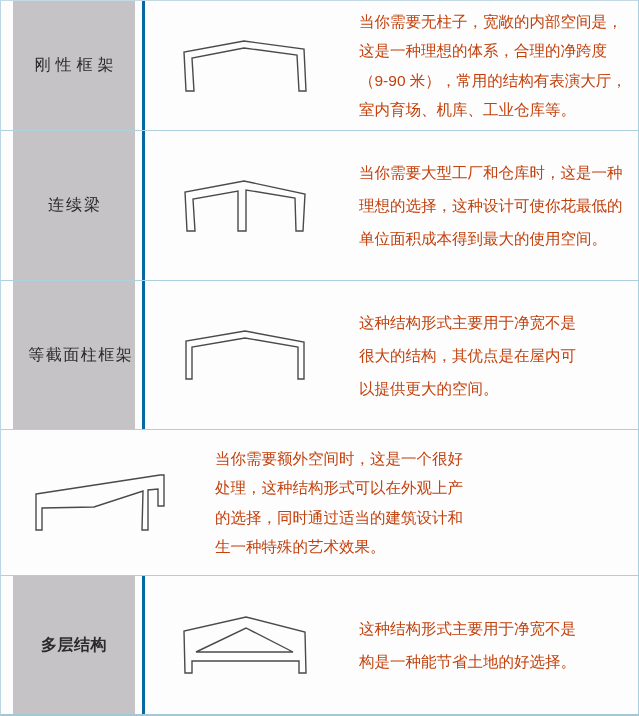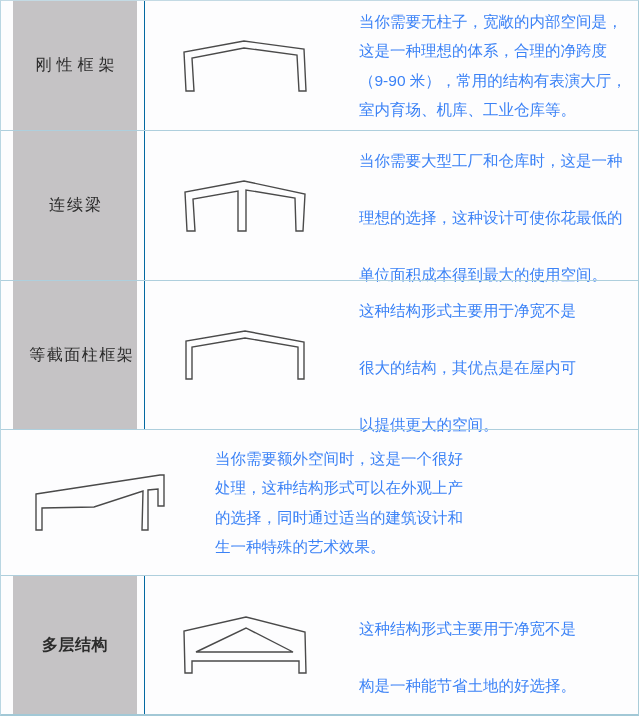--- a/index.html
+++ b/index.html
@@ -23,21 +23,21 @@
   .row + .row { border-top: 1px solid #aecfdd; }
   .row.r1 { height: 129px; }
   .row.r2 { height: 149px; }
   .row.r3 { height: 148px; }
   .row.r4 { height: 145px; }
   .row.r5 { flex: 1; }
 
   .label-col {
     width: 144px; flex: none;
     box-sizing: border-box;
-    border-right: 1px solid #0369a1;
+    border-right: 3px solid #0369a1;
     background: #fdfdfe;
     display: flex;
   }
   .label-bg {
     flex: 1;
     margin: 0 7px 0 12px;
     background: #c5c3c5;
     display: flex; align-items: center; justify-content: center;
   }
   .label {
@@ -63,24 +63,24 @@
     stroke-linejoin: miter;
   }
 
   .text-col {
     flex: 1;
     display: flex; flex-direction: column; justify-content: center;
     padding-left: 14px; padding-right: 4px;
   }
   .desc-line {
     font-size: 15.5px;
-    color: #3b82f6;
+    color: #c2410c;
     white-space: nowrap;
   }
-  .lines-3 .desc-line { line-height: 33px; margin-top: 24px; }
+  .lines-3 .desc-line { line-height: 33px; }
   .lines-4 .desc-line { line-height: 29.5px; }
 </style>
 </head>
 <body>
 
 <div class="table">
 
   <div class="row r1">
     <div class="label-col">
       <div class="label-bg">

